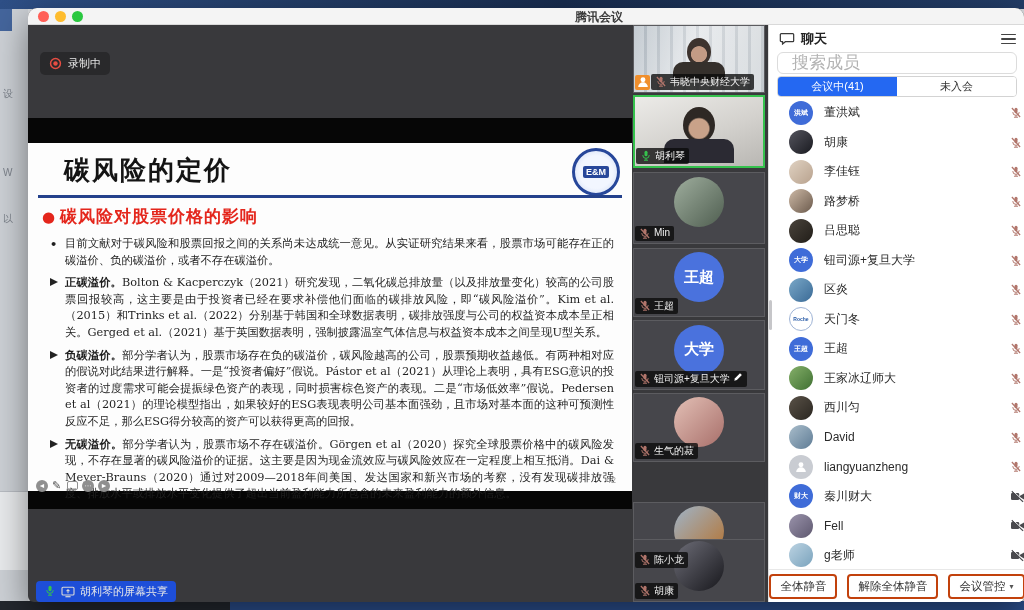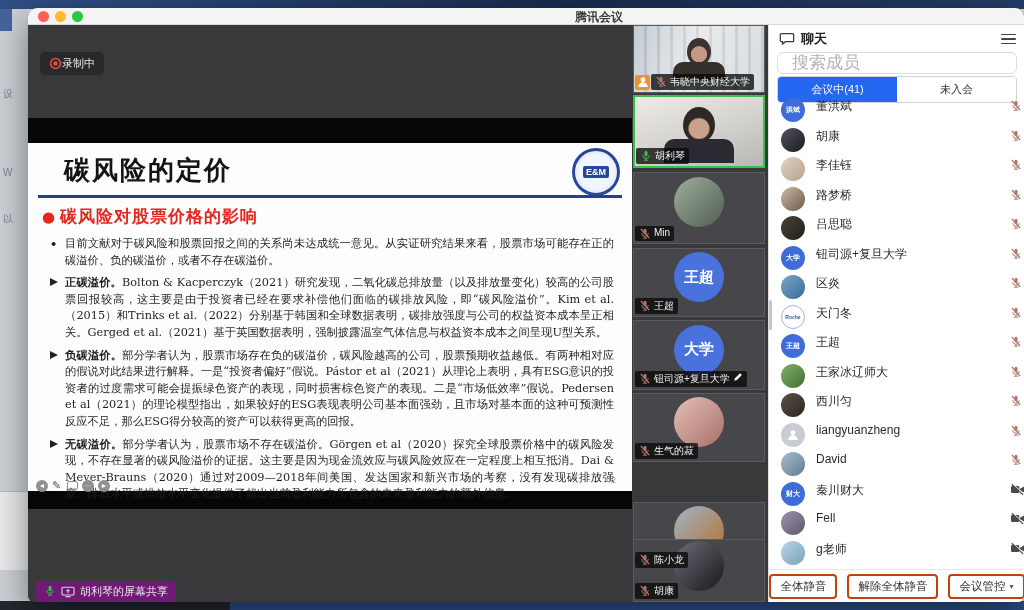--- a/index.html
+++ b/index.html
@@ -19,21 +19,21 @@
 
   
   .window{position:absolute;left:28px;top:8px;width:996px;height:594px;background:#39393c;
     border-radius:9px 9px 6px 6px;overflow:hidden;box-shadow:0 12px 34px rgba(0,0,0,.45);}
   .titlebar{position:absolute;left:0;top:0;width:100%;height:16px;background:#f4f4f4;border-bottom:1px solid #d9d9d9;z-index:30;}
   .tl{position:absolute;top:3px;width:11px;height:11px;border-radius:50%;}
   .tl.r{left:10px;background:#ff5f57;} .tl.y{left:27px;background:#febc2e;} .tl.g{left:44px;background:#2ac840;}
   .win-title{position:absolute;left:547px;top:1px;font-size:12px;color:#3c3c3c;font-weight:bold;}
 
   
-  .rec{position:absolute;left:12px;top:44px;display:flex;align-items:center;
+  .rec{position:absolute;left:12px;top:44px;display:flex;align-items:center;gap:6px;
     background:#29292b;border-radius:5px;padding:4px 9px;z-index:5;}
   .rec span{color:#e9e9e9;font-size:11px;}
 
   
   .slide-black{position:absolute;left:0;top:110px;width:604px;height:391px;background:#060606;}
   .slide{position:absolute;left:0;top:25px;width:604px;height:348px;background:#fdfdfd;
     font-family:"DejaVu Serif","Liberation Serif",serif;}
   .slide-title{position:absolute;left:36px;top:10px;font-size:26px;font-weight:600;color:#141414;letter-spacing:2px;}
   .slide-rule{position:absolute;left:10px;right:10px;top:52px;height:3px;background:#24418c;}
   .slide-logo{position:absolute;right:12px;top:5px;width:42px;height:42px;border-radius:50%;
@@ -53,21 +53,21 @@
 
   
   .anno{position:absolute;left:8px;top:471px;display:flex;align-items:center;gap:4px;z-index:6;}
   .anno .ic{width:12px;height:12px;border-radius:50%;background:#8f8f8f;color:#fff;font-size:7px;
     display:flex;align-items:center;justify-content:center;line-height:1;}
   .anno .pen{background:none;color:#555;font-size:11px;width:11px;}
   .anno .rect{background:none;border:1.5px solid #8f8f8f;border-radius:2px;width:9px;height:7px;}
 
   
   .share-badge{position:absolute;left:8px;top:573px;display:flex;align-items:center;gap:5px;
-    background:#701a75;border-radius:4px;padding:3px 8px;z-index:6;}
+    background:#1d4ed8;border-radius:4px;padding:3px 8px;z-index:6;}
   .share-badge span{color:#e8e8e8;font-size:11px;}
 
   
   .strip{position:absolute;left:605px;top:16px;width:132px;bottom:0;}
   .tile{position:absolute;left:0;width:132px;background:#46464b;border:1px solid #5c5c60;box-sizing:border-box;overflow:hidden;}
   .tile.speaking{border:2px solid #35c24d;}
   .tile .av{position:absolute;left:50%;top:42%;transform:translate(-50%,-50%);border-radius:50%;}
   .tile-label{position:absolute;left:1px;bottom:2px;display:flex;align-items:center;gap:0;z-index:3;}
   .host-sq{width:15px;height:15px;border-radius:2px;background:#f08f2d;display:flex;align-items:center;justify-content:center;margin-right:1px;}
   .lbl-pill{display:flex;align-items:flex-start;gap:3px;background:rgba(10,10,10,.78);border-radius:2px;padding:1px 4px;max-width:112px;}
@@ -82,25 +82,25 @@
   
   .panel{position:absolute;left:740px;top:16px;width:256px;bottom:0;background:#fff;border-left:1px solid #e0e0e0;box-sizing:border-box;}
   .p-header{position:absolute;left:10px;top:5px;right:8px;height:20px;display:flex;align-items:center;gap:6px;}
   .p-header .title{font-size:13px;color:#222;font-weight:bold;flex:1;}
   .burger{display:flex;flex-direction:column;gap:3px;width:15px;cursor:pointer;}
   .burger i{display:block;height:1.5px;background:#444;border-radius:1px;}
   .search{position:absolute;left:8px;top:28px;width:240px;height:22px;background:#fff;border:1px solid #dcdcdc;border-radius:6px;
     display:flex;align-items:center;gap:5px;padding:0 7px;box-sizing:border-box;}
   .search input{border:0;outline:0;flex:1;font-size:17px;color:#333;background:transparent;font-family:"Liberation Sans",sans-serif;}
   .search input::placeholder{color:#b3b3b3;}
-  .tabs{position:absolute;left:8px;top:52px;width:240px;height:27px;display:flex;border-radius:4px;overflow:hidden;border:1px solid #d3d3d3;box-sizing:border-box;}
+  .tabs{position:absolute;left:8px;top:52px;width:240px;height:21px;display:flex;border-radius:4px;overflow:hidden;border:1px solid #d3d3d3;box-sizing:border-box;}
   .tab{flex:1;display:flex;align-items:center;justify-content:center;font-size:11px;color:#333;background:#fff;cursor:pointer;}
   .tab.active{background:#2468f2;color:#fff;}
   .mlist{position:absolute;left:0;top:74px;width:256px;height:472px;overflow:hidden;}
-  .m-row{height:29.5px;display:flex;align-items:flex-start;padding:0 0 0 12px;box-sizing:border-box;}
+  .m-row{height:29.5px;display:flex;align-items:center;padding:0 0 0 12px;box-sizing:border-box;margin-left:8px;}
   .m-row .av{border-radius:50%;flex:none;}
   .m-name{flex:1;margin-left:11px;font-size:12px;color:#2b2b2b;white-space:nowrap;overflow:hidden;}
   .m-ic{flex:none;width:15px;height:15px;}
   .av{display:flex;align-items:center;justify-content:center;border-radius:50%;overflow:hidden;}
   .av-text{color:#fff;font-weight:bold;letter-spacing:0;}
   .av-roche{background:#fff;border:1px solid #9fb4d6;color:#2a5ca8;font-weight:bold;box-sizing:border-box;}
   .p-footer{position:absolute;left:0;bottom:0;width:256px;height:32px;border-top:1px solid #e8e8e8;
     display:flex;align-items:center;justify-content:center;gap:10px;background:#fff;}
   .f-btn{border:2px solid #c2410c;border-radius:4px;background:#fff;color:#333;font-size:11.5px;
     padding:3px 9px;display:flex;align-items:center;gap:4px;cursor:pointer;font-family:"Liberation Sans",sans-serif;}
@@ -468,38 +468,38 @@
             <div class="m-name">西川匀</div>
             <div class="m-ic"><svg width="12" height="13" viewBox="0 0 16 16">
     <rect x="6" y="1.5" width="4" height="7.5" rx="2" fill="#b1756b"></rect>
     <path d="M3.7 7.5a4.3 4.3 0 0 0 8.6 0" fill="none" stroke="#b1756b" stroke-width="1.3"></path>
     <line x1="8" y1="12" x2="8" y2="14" stroke="#b1756b" stroke-width="1.3"></line>
     <line x1="5.3" y1="14.3" x2="10.7" y2="14.3" stroke="#b1756b" stroke-width="1.3"></line>
                 <line x1="2.5" y1="2" x2="13.5" y2="14" stroke="#b1756b" stroke-width="1.6"></line>
               </svg></div>
           </div>
           <div class="m-row">
+            <div class="av" style="height: 24px; width: 24px; background: linear-gradient(135deg, rgb(169, 189, 203), rgb(95, 124, 149));"></div>
+            <div class="m-name">David</div>
+            <div class="m-ic"><svg width="12" height="13" viewBox="0 0 16 16">
+    <rect x="6" y="1.5" width="4" height="7.5" rx="2" fill="#b1756b"></rect>
+    <path d="M3.7 7.5a4.3 4.3 0 0 0 8.6 0" fill="none" stroke="#b1756b" stroke-width="1.3"></path>
+    <line x1="8" y1="12" x2="8" y2="14" stroke="#b1756b" stroke-width="1.3"></line>
+    <line x1="5.3" y1="14.3" x2="10.7" y2="14.3" stroke="#b1756b" stroke-width="1.3"></line>
+                <line x1="2.5" y1="2" x2="13.5" y2="14" stroke="#b1756b" stroke-width="1.6"></line>
+              </svg></div>
+          </div>
+          <div class="m-row">
             <div class="av" style="height: 24px; width: 24px; background: rgb(201, 204, 210);">
               <svg width="14" height="14" viewBox="0 0 16 16">
                 <circle cx="8" cy="5.5" r="2.8" fill="#ffffff"></circle>
                 <path d="M2.5 13.8a5.5 5.5 0 0 1 11 0z" fill="#ffffff"></path>
               </svg>
             </div>
             <div class="m-name">liangyuanzheng</div>
-            <div class="m-ic"><svg width="12" height="13" viewBox="0 0 16 16">
-    <rect x="6" y="1.5" width="4" height="7.5" rx="2" fill="#b1756b"></rect>
-    <path d="M3.7 7.5a4.3 4.3 0 0 0 8.6 0" fill="none" stroke="#b1756b" stroke-width="1.3"></path>
-    <line x1="8" y1="12" x2="8" y2="14" stroke="#b1756b" stroke-width="1.3"></line>
-    <line x1="5.3" y1="14.3" x2="10.7" y2="14.3" stroke="#b1756b" stroke-width="1.3"></line>
-                <line x1="2.5" y1="2" x2="13.5" y2="14" stroke="#b1756b" stroke-width="1.6"></line>
-              </svg></div>
-          </div>
-          <div class="m-row">
-            <div class="av" style="height: 24px; width: 24px; background: linear-gradient(135deg, rgb(169, 189, 203), rgb(95, 124, 149));"></div>
-            <div class="m-name">David</div>
             <div class="m-ic"><svg width="12" height="13" viewBox="0 0 16 16">
     <rect x="6" y="1.5" width="4" height="7.5" rx="2" fill="#b1756b"></rect>
     <path d="M3.7 7.5a4.3 4.3 0 0 0 8.6 0" fill="none" stroke="#b1756b" stroke-width="1.3"></path>
     <line x1="8" y1="12" x2="8" y2="14" stroke="#b1756b" stroke-width="1.3"></line>
     <line x1="5.3" y1="14.3" x2="10.7" y2="14.3" stroke="#b1756b" stroke-width="1.3"></line>
                 <line x1="2.5" y1="2" x2="13.5" y2="14" stroke="#b1756b" stroke-width="1.6"></line>
               </svg></div>
           </div>
           <div class="m-row">
             <div class="av av-text" style="height: 24px; width: 24px; background: rgb(63, 108, 216); font-size: 7px;">财大</div>

